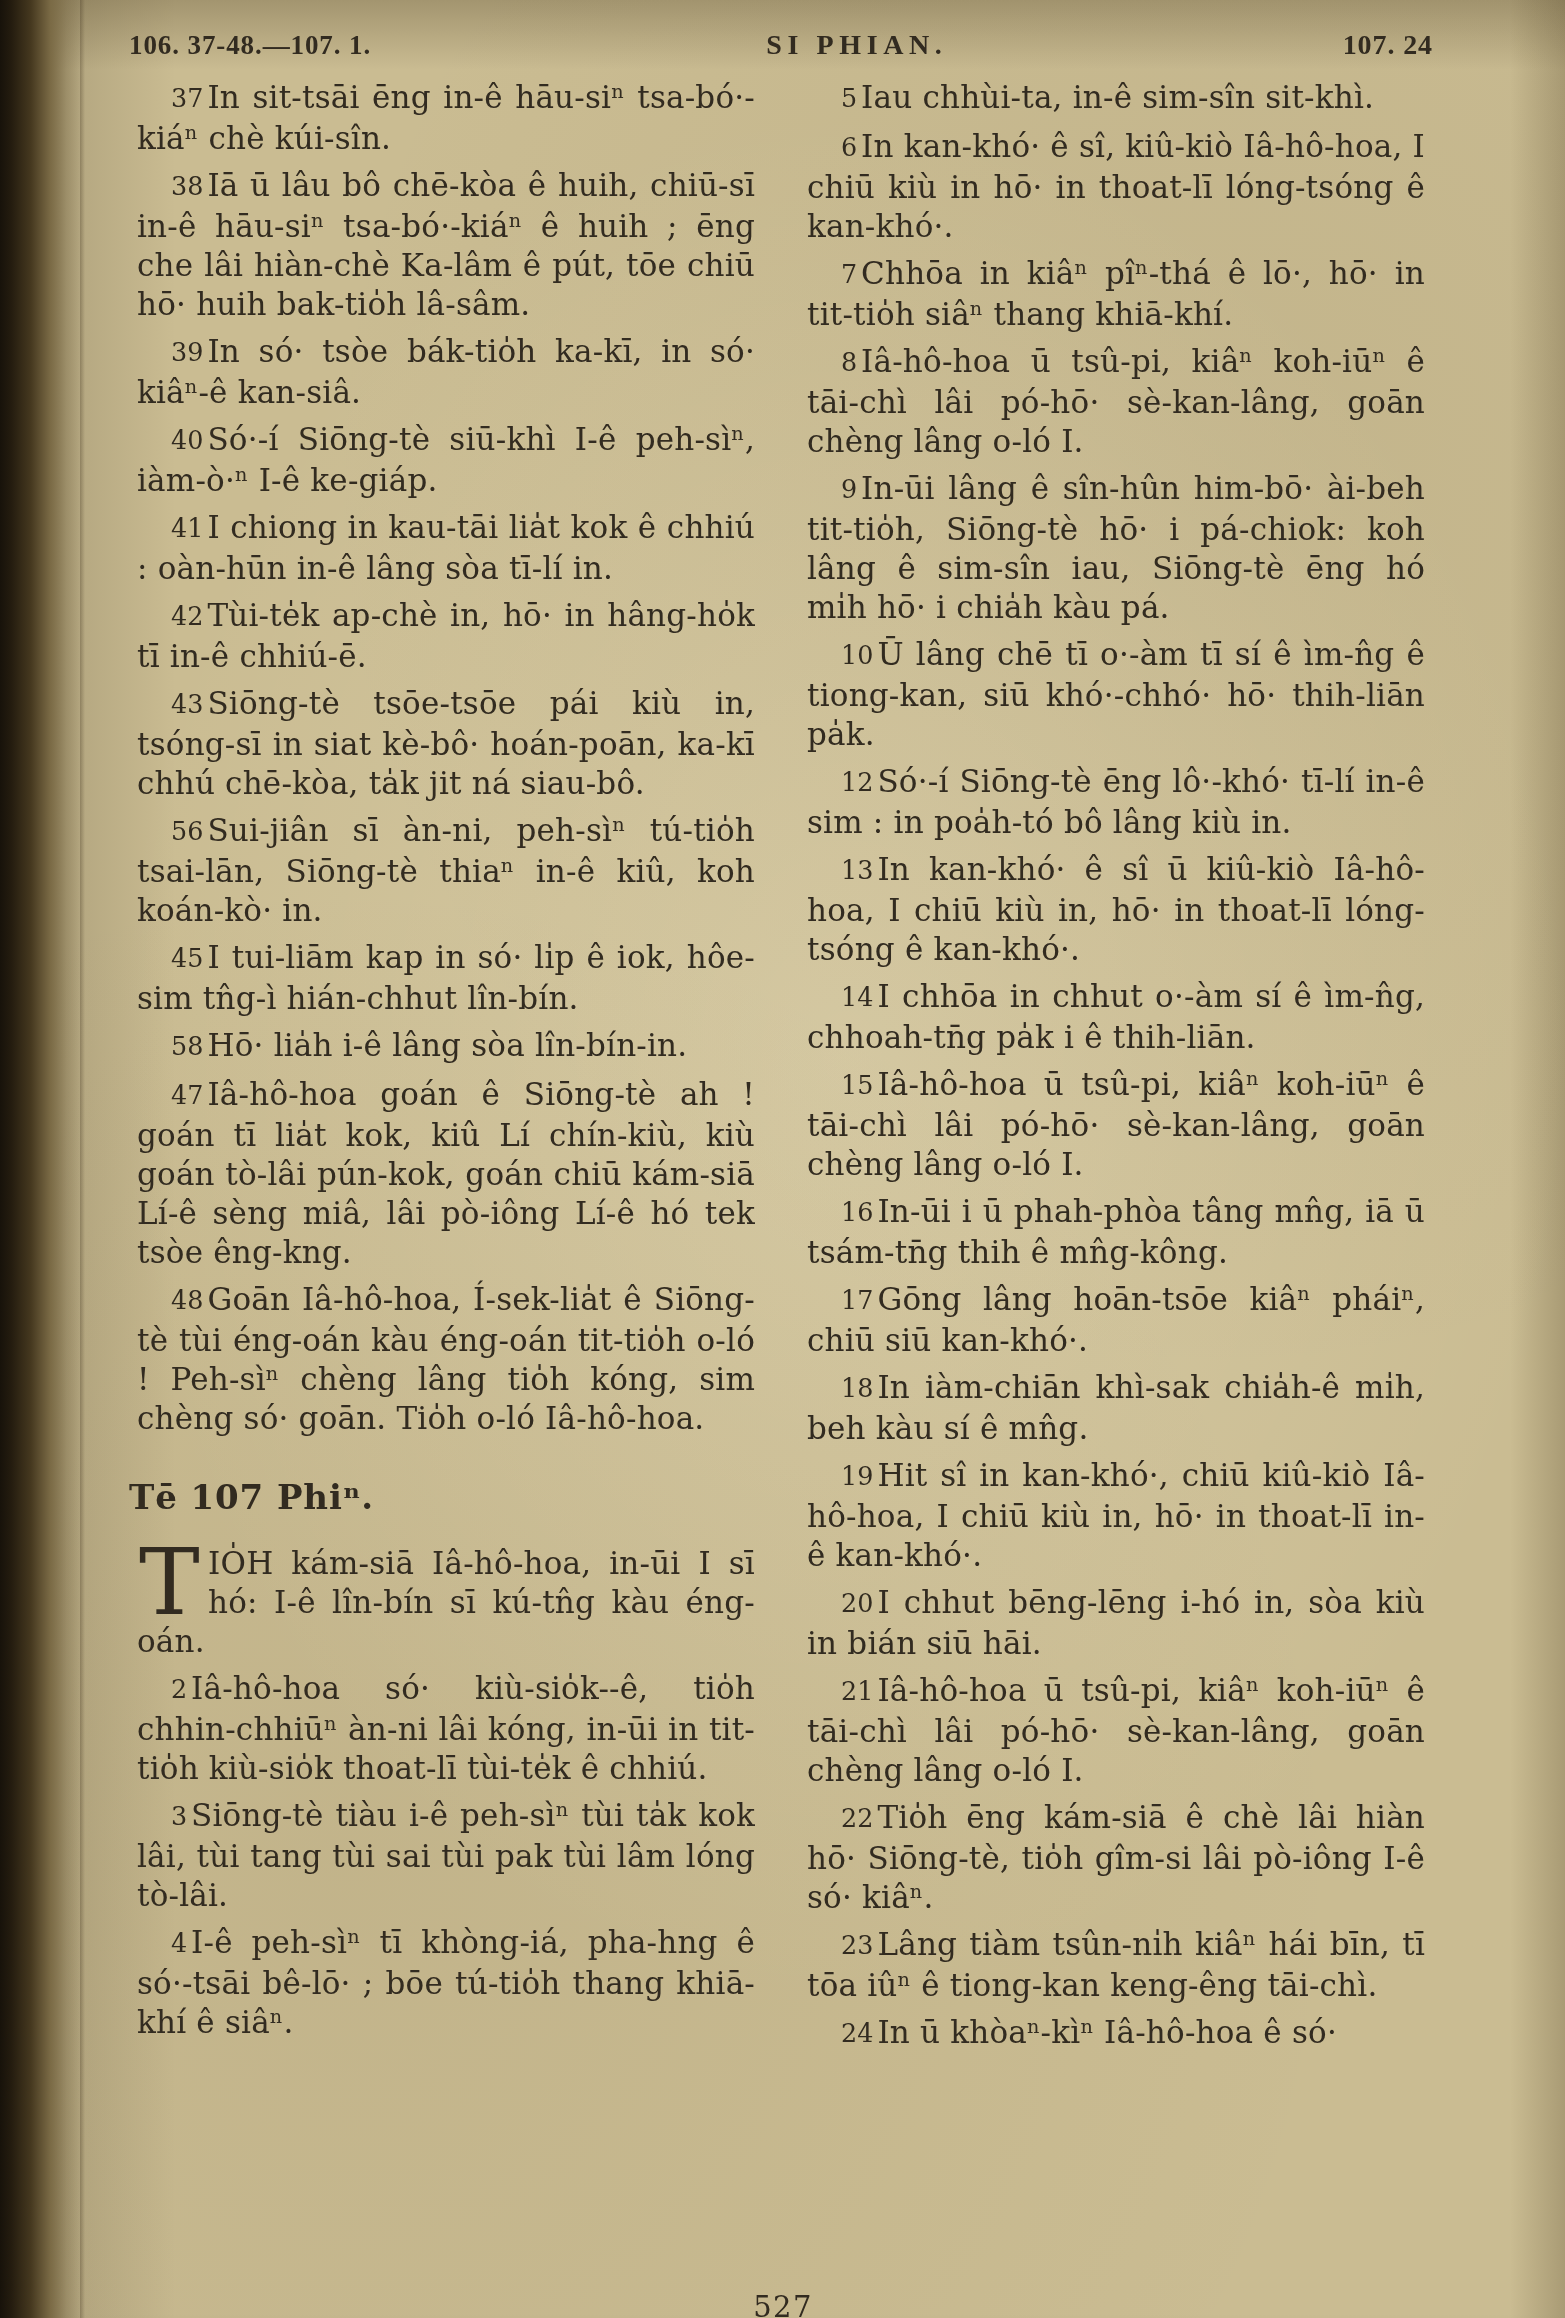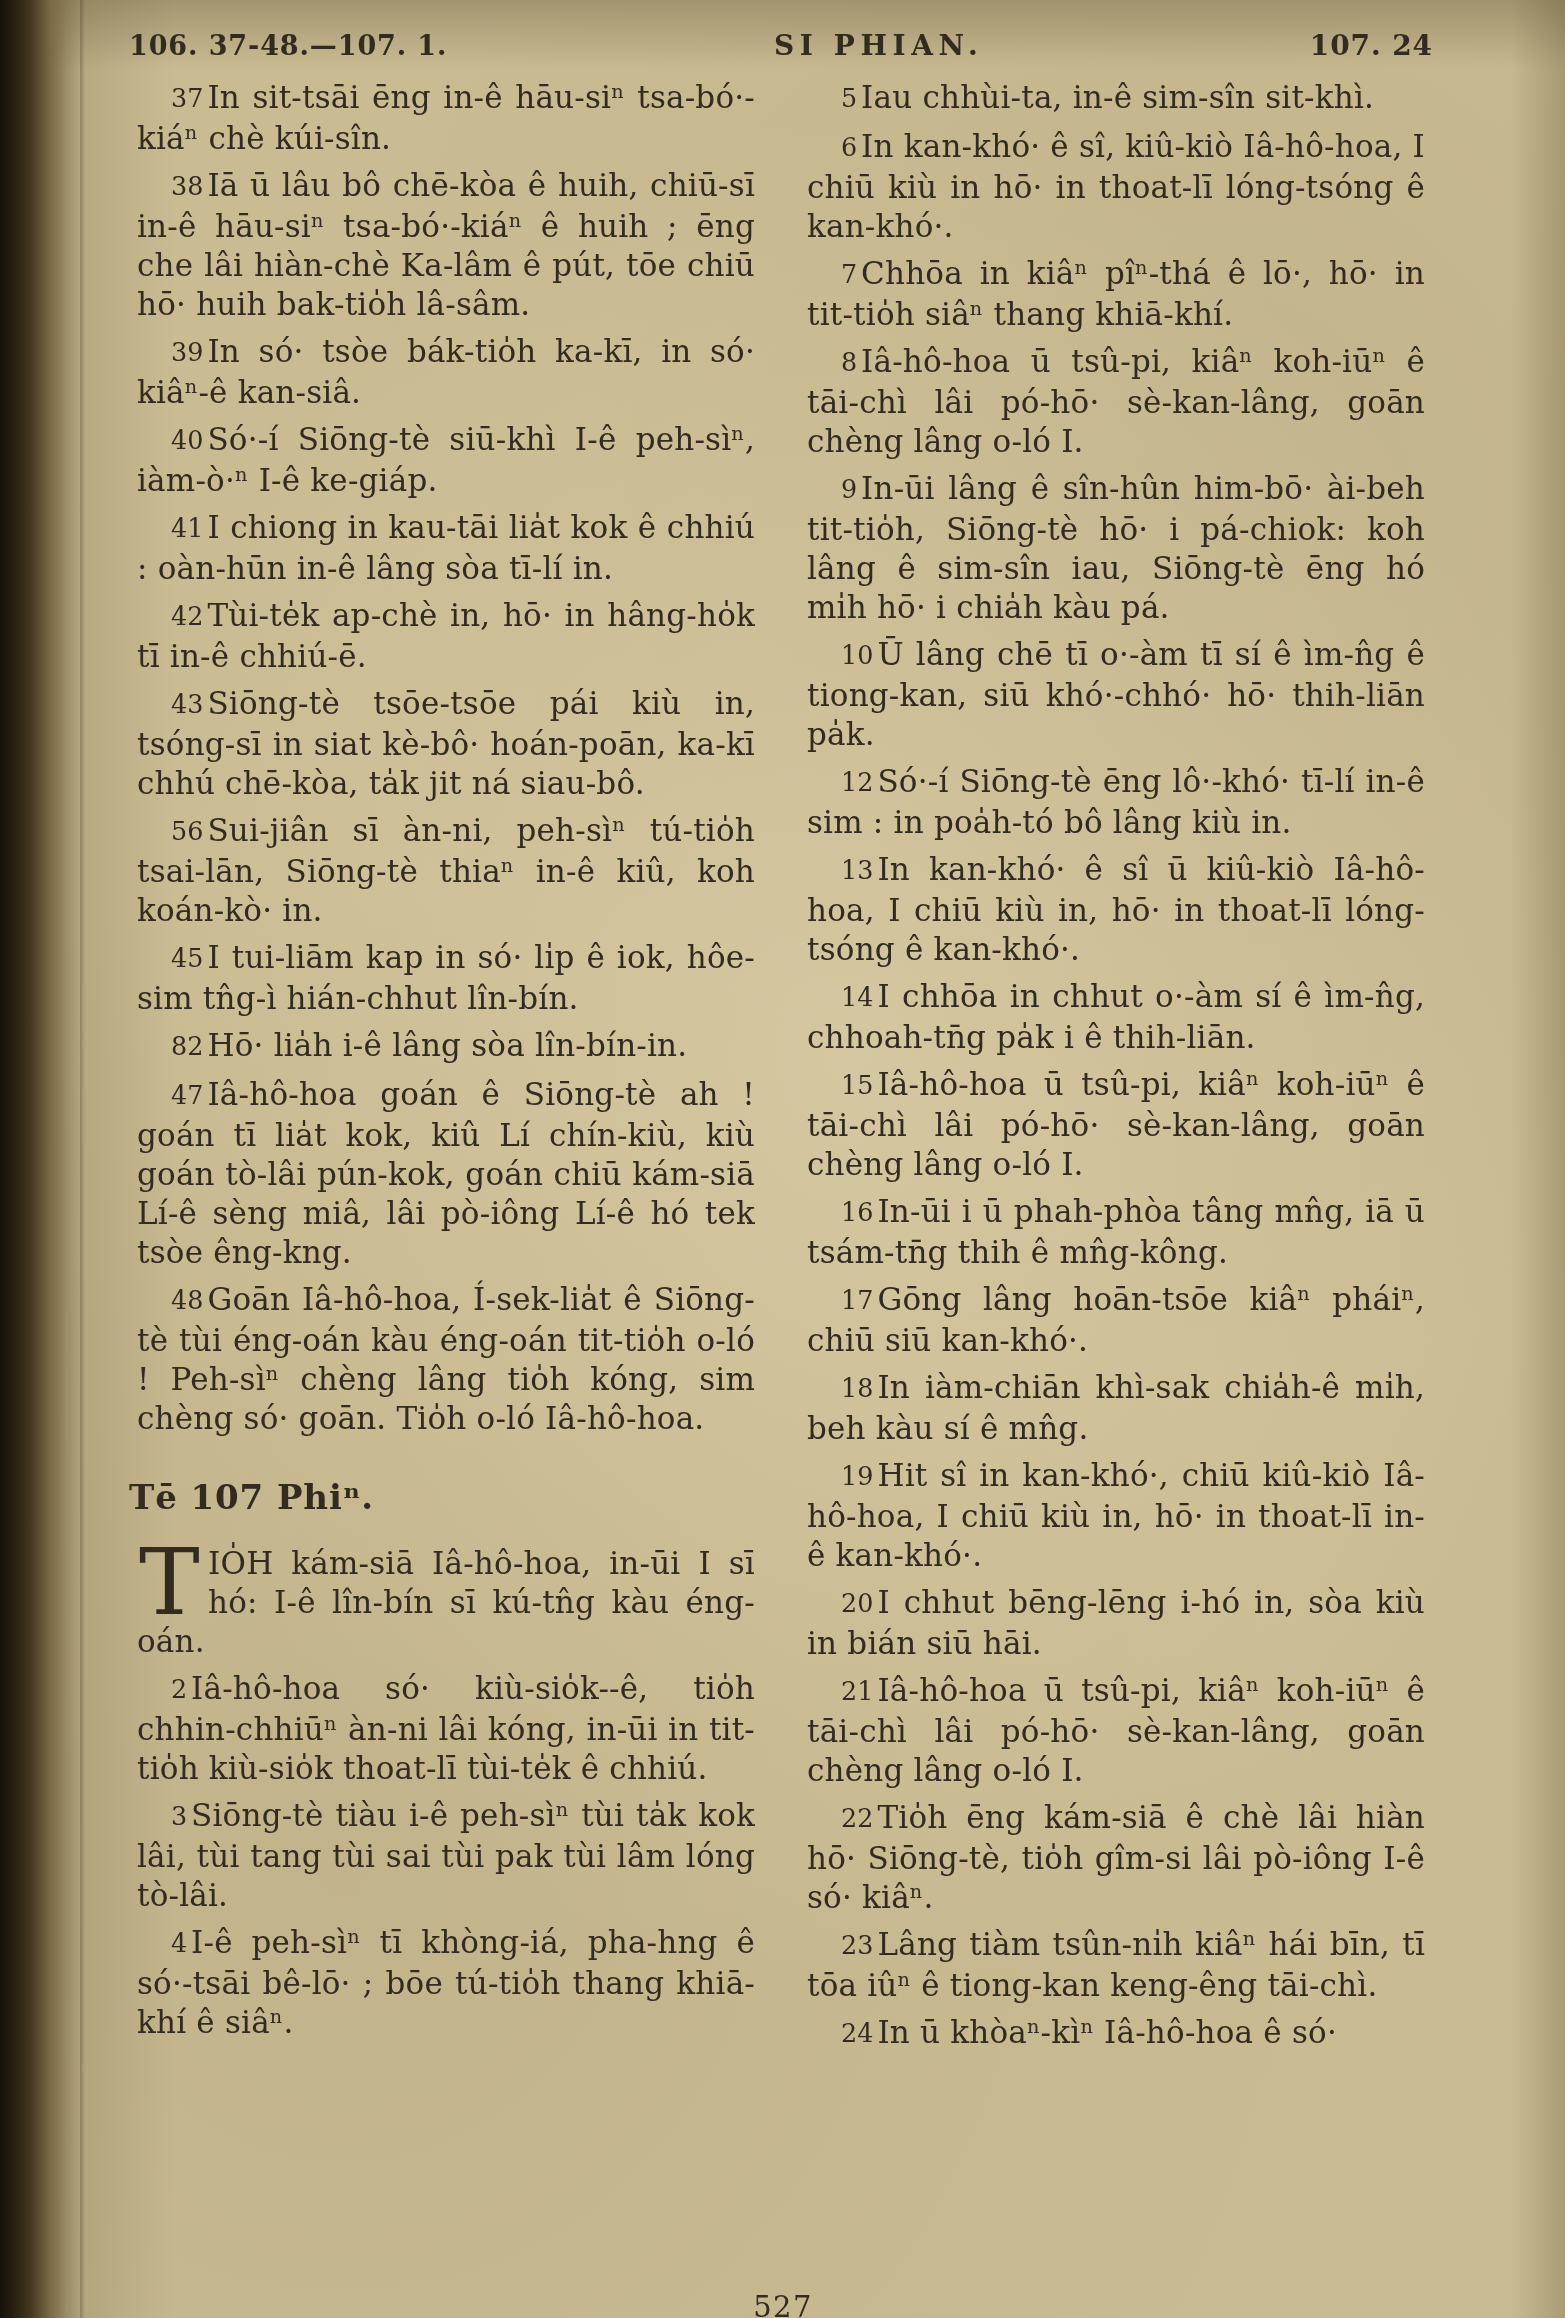--- a/index.html
+++ b/index.html
@@ -24,21 +24,21 @@
     position:absolute;left:0;top:0;bottom:0;width:81px;
     background:linear-gradient(to right,#17120a 0%,#241c0f 14%,#45381f 38%,#7a6a45 62%,rgba(122,106,69,0.35) 82%,rgba(122,106,69,0) 100%);
   }
   .fold{
     position:absolute;left:80px;top:0;bottom:0;width:4.6px;
     background:linear-gradient(to right, rgba(55,42,22,0.30), rgba(55,42,22,0));
   }
   .running-head{
     position:absolute;top:29px;left:129px;right:133px;
     display:flex;justify-content:space-between;align-items:baseline;
-    color:var(--ink,#322b20);font-weight:bold;
+    color:var(--ink,#322b20);font-weight:bold;font-family:Liberation Serif, serif;
   }
   .running-head .rh-left{font-size:27px;letter-spacing:0.9px;}
   .running-head .rh-center{font-size:28px;letter-spacing:5.6px;}
   .running-head .rh-right{font-size:28px;letter-spacing:0.9px;}
   .content{
     position:absolute;top:70px;left:129px;right:133px;
     display:flex;gap:36px;
     color:var(--ink,#322b20);
   }
   .col{flex:1 1 0;min-width:0;text-align:justify;}
@@ -81,21 +81,21 @@
     <div class="col">
         <p class="verse"><span class="vnum">37</span><span>In sit-tsāi ēng in-ê hāu-siⁿ tsa-bó·-kiáⁿ chè kúi-sîn.</span></p>
         <p class="verse"><span class="vnum">38</span><span>Iā ū lâu bô chē-kòa ê huih, chiū-sī in-ê hāu-siⁿ tsa-bó·-kiáⁿ ê huih ; ēng che lâi hiàn-chè Ka-lâm ê pút, tōe chiū hō· huih bak-tio̍h lâ-sâm.</span></p>
         <p class="verse"><span class="vnum">39</span><span>In só· tsòe bák-tio̍h ka-kī, in só· kiâⁿ-ê kan-siâ.</span></p>
         <p class="verse"><span class="vnum">40</span><span>Só·-í Siōng-tè siū-khì I-ê peh-sìⁿ, iàm-ò·ⁿ I-ê ke-giáp.</span></p>
         <p class="verse"><span class="vnum">41</span><span>I chiong in kau-tāi lia̍t kok ê chhiú : oàn-hūn in-ê lâng sòa tī-lí in.</span></p>
         <p class="verse"><span class="vnum">42</span><span>Tùi-te̍k ap-chè in, hō· in hâng-ho̍k tī in-ê chhiú-ē.</span></p>
         <p class="verse"><span class="vnum">43</span><span>Siōng-tè tsōe-tsōe pái kiù in, tsóng-sī in siat kè-bô· hoán-poān, ka-kī chhú chē-kòa, ta̍k jit ná siau-bô.</span></p>
         <p class="verse"><span class="vnum">56</span><span>Sui-jiân sī àn-ni, peh-sìⁿ tú-tio̍h tsai-lān, Siōng-tè thiaⁿ in-ê kiû, koh koán-kò· in.</span></p>
         <p class="verse"><span class="vnum">45</span><span>I tui-liām kap in só· li̍p ê iok, hôe-sim tn̂g-ì hián-chhut lîn-bín.</span></p>
-        <p class="verse"><span class="vnum">82</span><span>Hō· lia̍h i-ê lâng sòa lîn-bín-in.</span></p>
+        <p class="verse"><span class="vnum">58</span><span>Hō· lia̍h i-ê lâng sòa lîn-bín-in.</span></p>
         <p class="verse"><span class="vnum">47</span><span>Iâ-hô-hoa goán ê Siōng-tè ah ! goán tī lia̍t kok, kiû Lí chín-kiù, kiù goán tò-lâi pún-kok, goán chiū kám-siā Lí-ê sèng miâ, lâi pò-iông Lí-ê hó tek tsòe êng-kng.</span></p>
         <p class="verse"><span class="vnum">48</span><span>Goān Iâ-hô-hoa, Í-sek-lia̍t ê Siōng-tè tùi éng-oán kàu éng-oán tit-tio̍h o-ló !  Peh-sìⁿ chèng lâng tio̍h kóng, sim chèng só· goān.  Tio̍h o-ló Iâ-hô-hoa.</span></p>
         <h2 class="psalm-heading">Tē 107 Phiⁿ.</h2>
         <p class="verse dropcap-verse"><span class="dropcap">T</span><span>IO̍H kám-siā Iâ-hô-hoa, in-ūi I sī hó: I-ê lîn-bín sī kú-tn̂g kàu éng-oán.</span></p>
         <p class="verse"><span class="vnum">2</span><span>Iâ-hô-hoa só· kiù-sio̍k--ê, tio̍h chhin-chhiūⁿ àn-ni lâi kóng, in-ūi in tit-tio̍h kiù-sio̍k thoat-lī tùi-te̍k ê chhiú.</span></p>
         <p class="verse"><span class="vnum">3</span><span>Siōng-tè tiàu i-ê peh-sìⁿ tùi ta̍k kok lâi, tùi tang tùi sai tùi pak tùi lâm lóng tò-lâi.</span></p>
         <p class="verse"><span class="vnum">4</span><span>I-ê peh-sìⁿ tī khòng-iá, pha-hng ê só·-tsāi bê-lō· ; bōe tú-tio̍h thang khiā-khí ê siâⁿ.</span></p>
       </div>
     <div class="col">
         <p class="verse"><span class="vnum">5</span><span>Iau chhùi-ta, in-ê sim-sîn sit-khì.</span></p>

